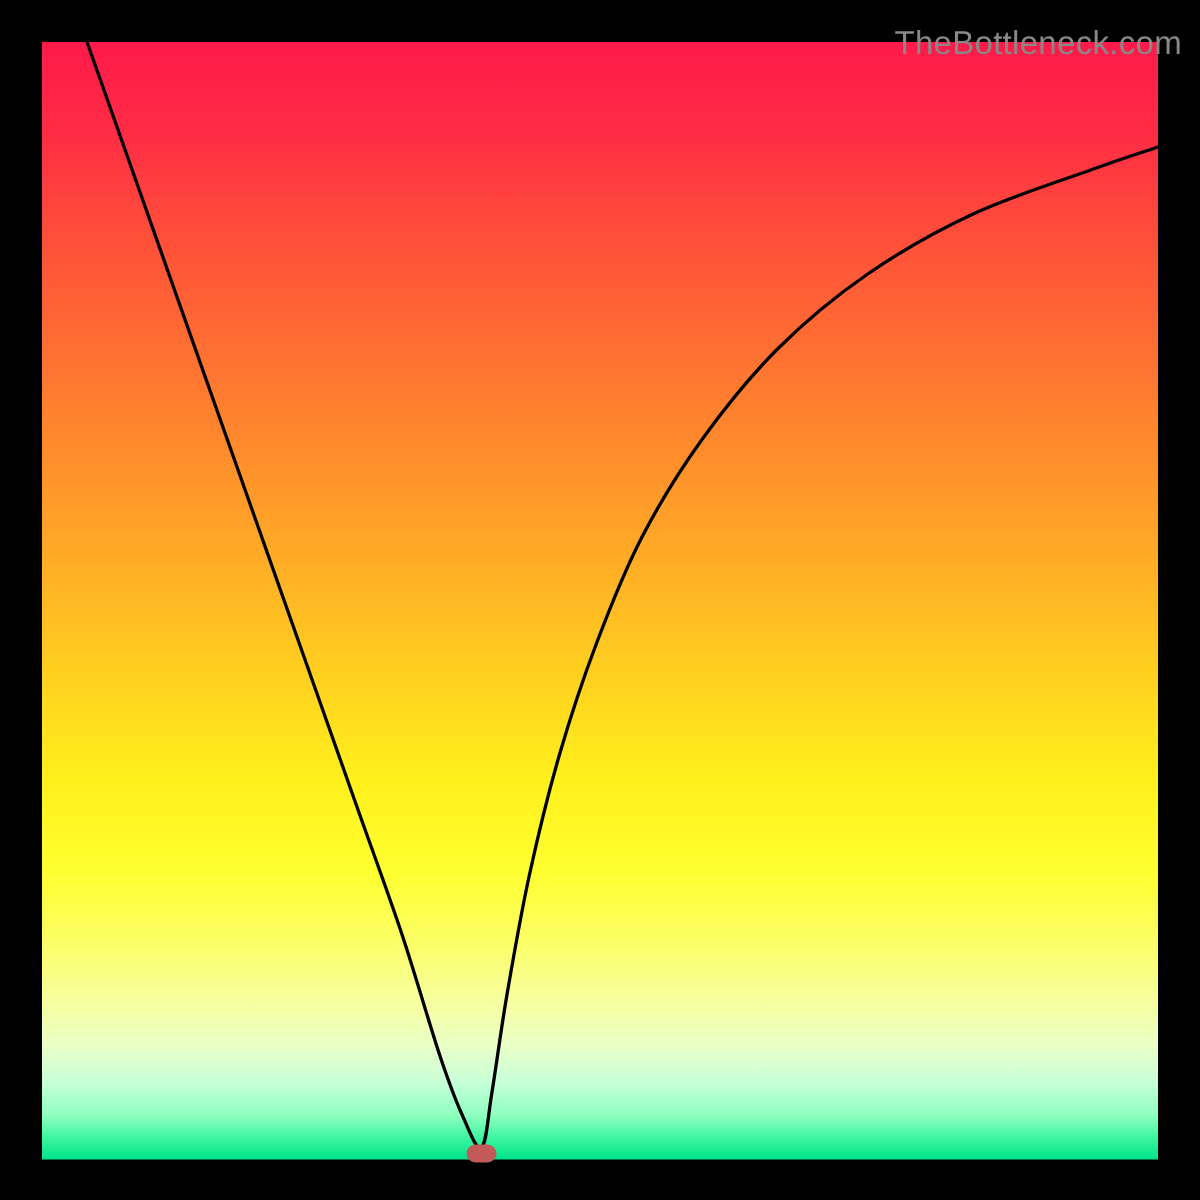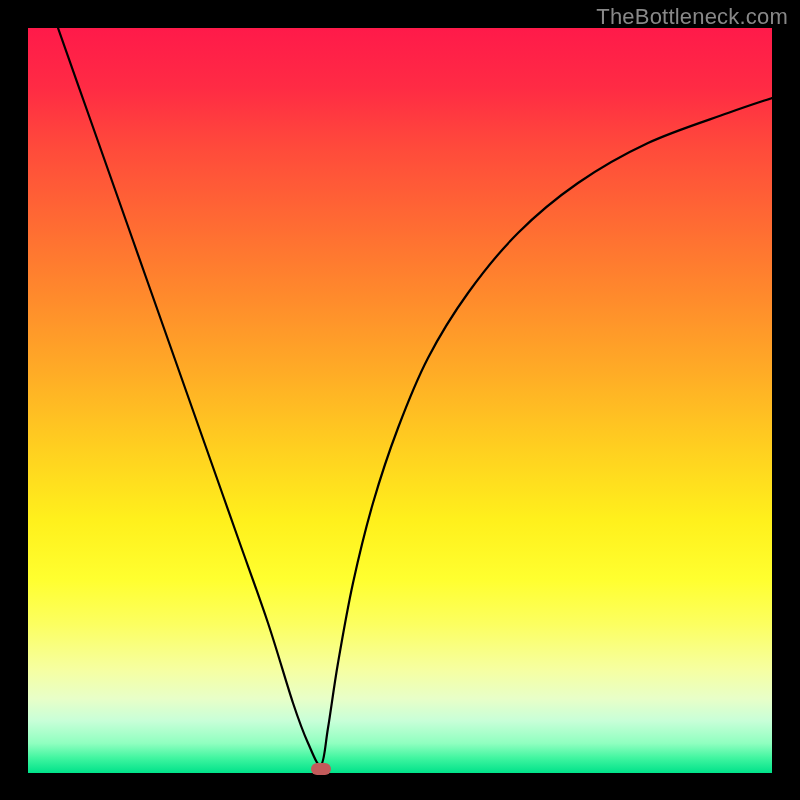--- a/index.html
+++ b/index.html
@@ -5,21 +5,21 @@
   * { margin: 0; padding: 0; box-sizing: border-box; }
   body {
     width: 800px;
     height: 800px;
     background: #000;
     position: relative;
     font-family: Arial, sans-serif;
   }
   .watermark {
     position: absolute;
-    top: 4px;
+    top: 16px;
     right: 12px;
     color: #888;
     font-size: 22px;
     font-weight: 500;
     z-index: 10;
     letter-spacing: 0.2px;
   }
   .frame {
     position: absolute;
     left: 28px;

